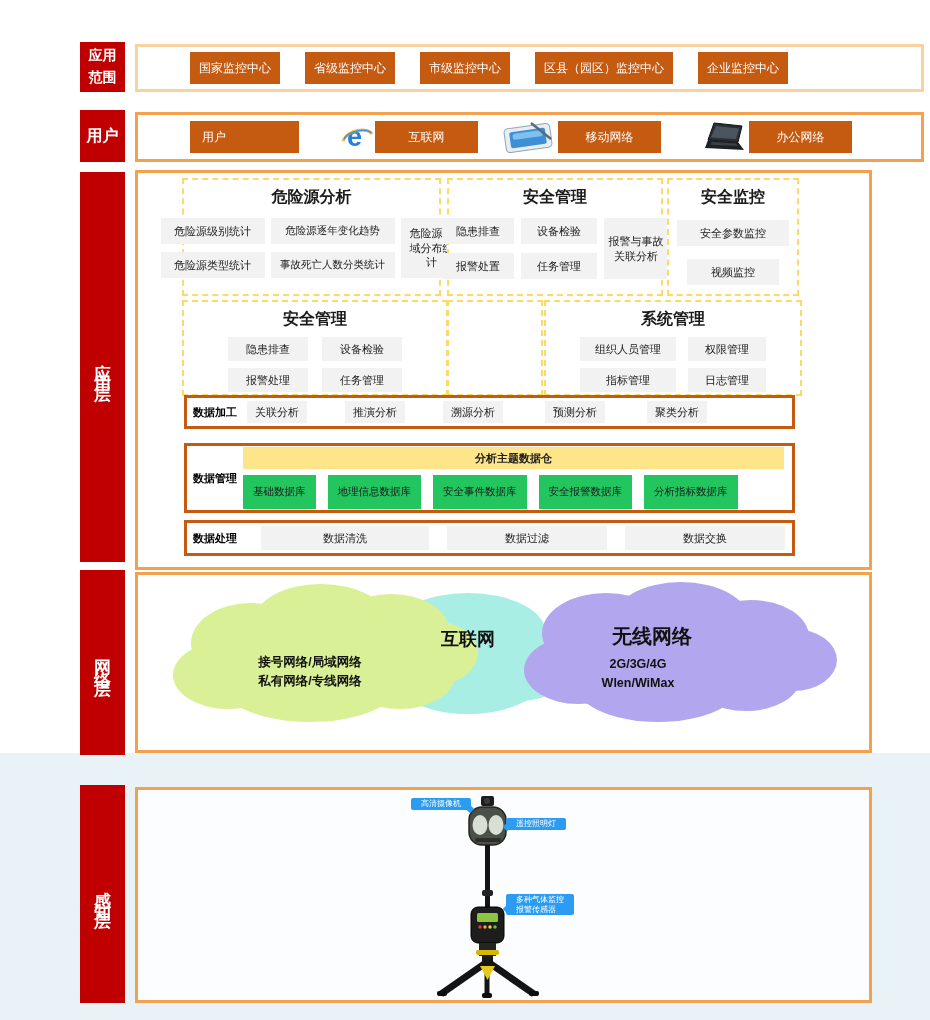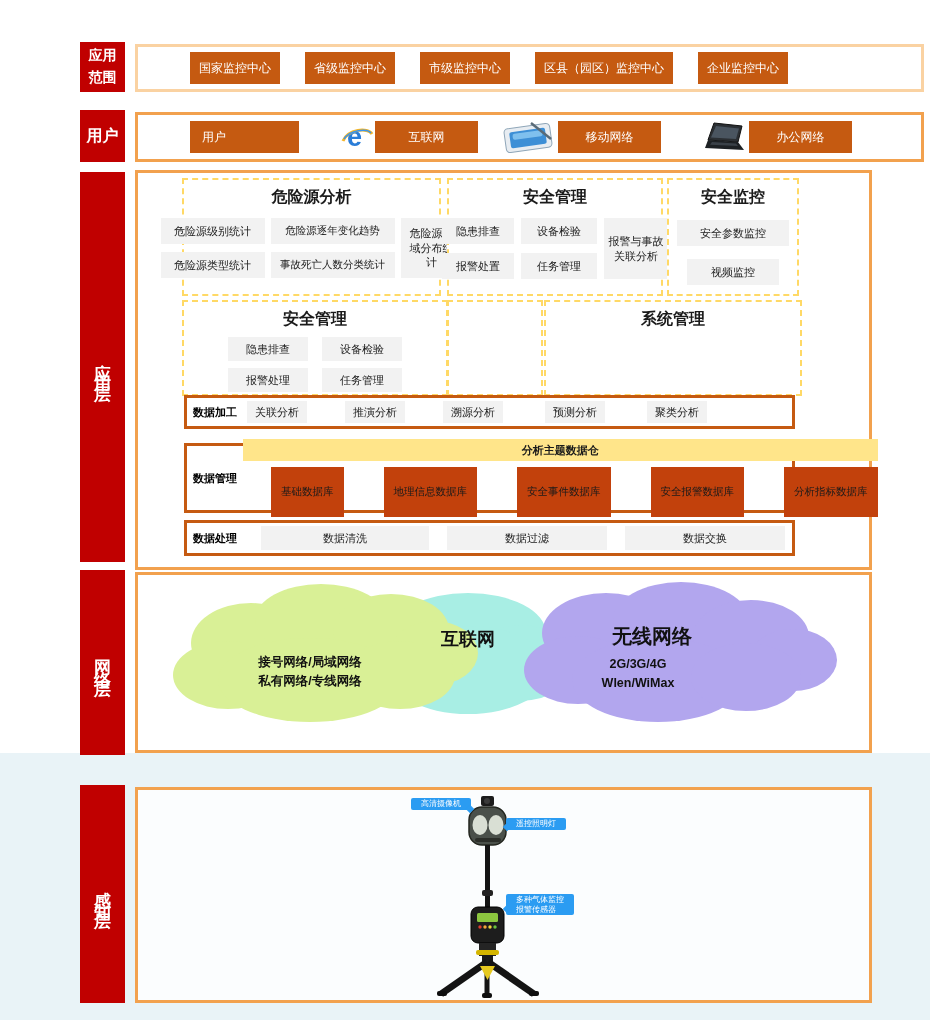--- a/index.html
+++ b/index.html
@@ -32,22 +32,22 @@
   .cell{background:#F2F2F2;color:#1a1a1a;font-size:11px;display:flex;align-items:center;
         justify-content:center;text-align:center;padding:0 4px;white-space:nowrap;}
   .cell.wrap{white-space:normal;line-height:1.35;}
   .stack{display:flex;flex-direction:column;align-items:center;gap:13px;margin-top:12px;}
 
   .bar{position:absolute;border:3px solid #C55A11;background:#fff;display:flex;align-items:center;}
   .bar .lbl{font-size:11px;font-weight:bold;color:#000;padding:0 6px;white-space:nowrap;}
 
   .ybar{background:#FFE58A;font-size:11px;font-weight:600;color:#1a1a1a;
         display:flex;align-items:center;justify-content:center;}
-  .ybtn{background:#c2410c;font-size:10.5px;color:#1a1a1a;height:26px;display:flex;
-        align-items:center;justify-content:center;padding:12px 10px;white-space:nowrap;margin-left:28px;}
+  .ybtn{background:#22c55e;font-size:10.5px;color:#1a1a1a;height:26px;display:flex;
+        align-items:center;justify-content:center;padding:4px 10px;white-space:nowrap;}
 
   
   .cloudtxt{position:absolute;text-align:center;color:#111;}
   .ct-title{font-weight:bold;font-size:20px;}
   .ct-sub{font-weight:bold;font-size:12.5px;line-height:1.55;}
 
   
   .callout{position:absolute;background:#2B9CF2;color:#fff;font-size:8px;line-height:1.2;
            padding:1px 10px;border-radius:2px;white-space:nowrap;z-index:3;}
   .callout:after{content:"";position:absolute;width:6px;height:6px;background:#2B9CF2;
@@ -157,20 +157,26 @@
       <div class="cell">设备检验</div>
       <div class="cell">报警处理</div>
       <div class="cell">任务管理</div>
     </div>
   </div>
 
   <div class="dash" style="left:309px;top:127px;width:92px;height:92px;"></div>
 
   <div class="dash" style="left:406px;top:127px;width:254px;height:92px;">
     <div class="t">系统管理</div>
+    <div class="grid" style="grid-template-columns:96px 78px;grid-auto-rows:24px;gap:7px 12px;margin-top:7px;">
+      <div class="cell">组织人员管理</div>
+      <div class="cell">权限管理</div>
+      <div class="cell">指标管理</div>
+      <div class="cell">日志管理</div>
+    </div>
   </div>
 
   <div class="bar" style="left:46px;top:222px;width:605px;height:28px;">
     <div class="lbl">数据加工</div>
     <div class="cell" style="height:22px;margin-left:4px;padding:0 8px;">关联分析</div>
     <div class="cell" style="height:22px;margin-left:38px;padding:0 8px;">推演分析</div>
     <div class="cell" style="height:22px;margin-left:38px;padding:0 8px;">溯源分析</div>
     <div class="cell" style="height:22px;margin-left:42px;padding:0 8px;">预测分析</div>
     <div class="cell" style="height:22px;margin-left:42px;padding:0 8px;">聚类分析</div>
   </div>

